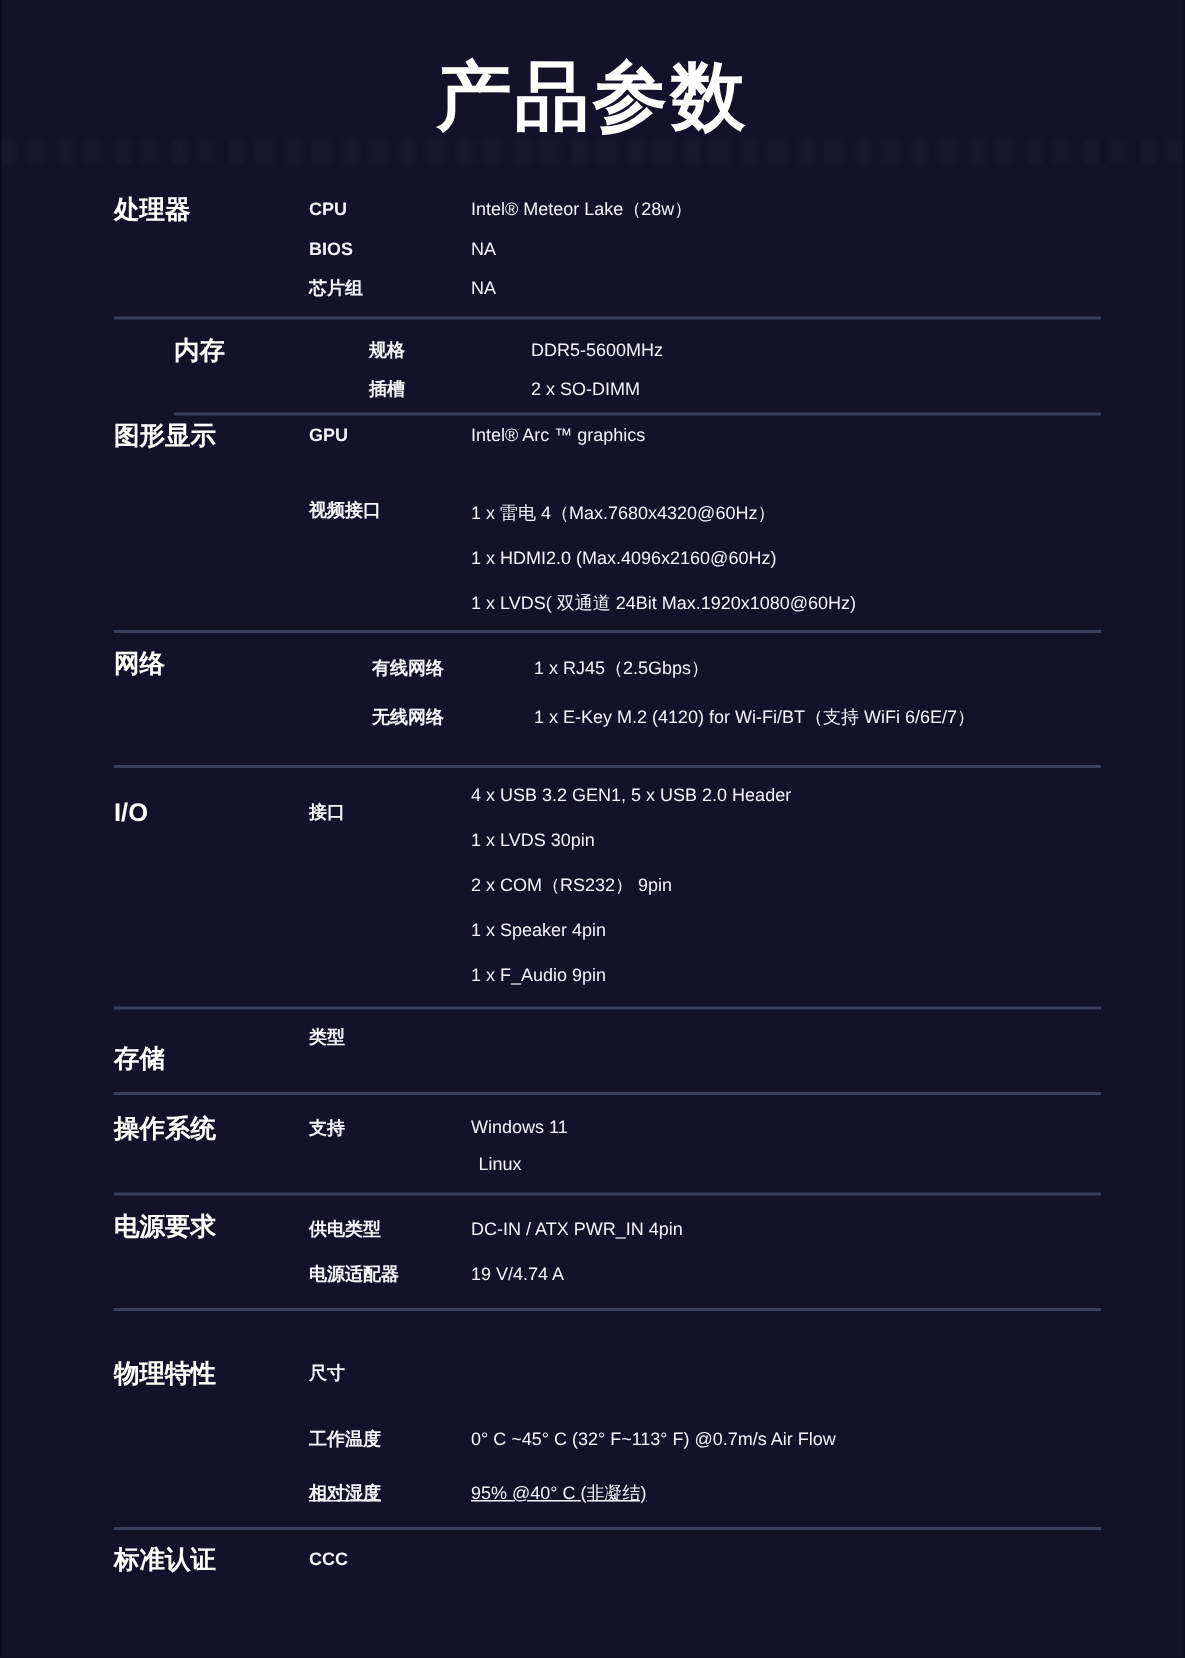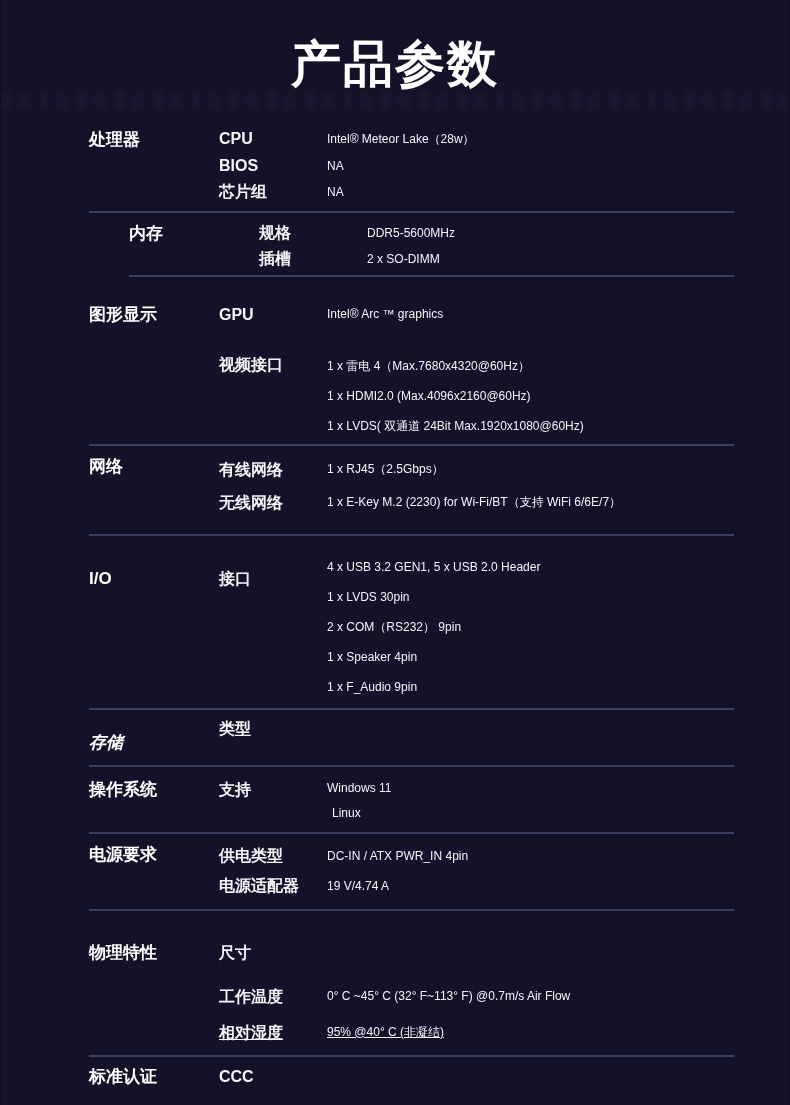--- a/index.html
+++ b/index.html
@@ -34,21 +34,21 @@
     background: repeating-linear-gradient(90deg,
       rgba(190,195,225,0.35) 0 10px, transparent 10px 16px,
       rgba(190,195,225,0.25) 16px 30px, transparent 30px 38px);
     opacity: 0.10;
     filter: blur(2px);
     pointer-events: none;
   }
 
   .spec-table {
     position: absolute;
-    left: 88px;
+    left: 75px;
     right: 55px;
     top: 123px;
   }
 
   .spec-section {
     display: grid;
     grid-template-columns: 130px 1fr;
     border-bottom: 2px solid #3a3f5d;
   }
   .spec-section:last-child { border-bottom: none; }
@@ -58,21 +58,21 @@
     font-weight: 700;
     color: #ffffff;
     line-height: 27px;
   }
 
   .spec-row {
     display: grid;
     grid-template-columns: 108px 1fr;
   }
   .label {
-    font-size: 16px;
+    font-size: 12px;
     font-weight: 600;
     line-height: 27px;
     color: #f4f5f9;
   }
   .value {
     font-size: 12px;
     line-height: 27px;
     color: #f4f5f9;
     white-space: nowrap;
   }
@@ -81,36 +81,36 @@
 
   
   .section-0 { padding-top: 3px; padding-bottom: 5px; }
   .section-0 .value, .section-0 .label { line-height: 26.5px; }
 
   
   .section-1 { padding-top: 7px; padding-bottom: 3px; margin-left: 40px; }
   .section-1 .value, .section-1 .label { line-height: 26px; }
 
   
-  .section-2 { padding-top: 24px; padding-bottom: 3px; }
+  .section-2 { padding-top: 0; padding-bottom: 3px; }
   .section-2 .row-1 { margin-top: 23px; }
   .section-2 .row-1 .value { line-height: 30px; }
 
   
   .section-3 { padding-top: 7px; padding-bottom: 15px; }
-  .section-3 .value, .section-3 .label { line-height: 33px; }
-
-  
-  .section-4 { padding-top: 16px; padding-bottom: 6px; }
+  .section-3 .value, .section-3 .label { line-height: 33px; margin-left: 42px; }
+
+  
+  .section-4 { padding-top: 3px; padding-bottom: 6px; }
   .section-4 .category, .section-4 .label { padding-top: 13px; }
   .section-4 .value { line-height: 30px; }
 
   
   .section-5 { padding-top: 5px; padding-bottom: 9px; }
-  .section-5 .category { padding-top: 14px; font-style: italic; }
+  .section-5 .category { padding-top: 14px; }
   .section-5 .value { line-height: 30px; }
 
   
   .section-6 { padding-top: 9px; padding-bottom: 6px; }
   .section-6 .value { line-height: 25px; }
   .section-6 .value:nth-child(2) { padding-left: 5px; }
 
   
   .section-7 { padding-top: 7px; padding-bottom: 8px; }
   .section-7 .value, .section-7 .label { line-height: 30px; }
@@ -197,21 +197,21 @@
     <div class="rows">
           <div class="spec-row row-0">
     <div class="label">有线网络</div>
     <div class="values">
               <div class="value">1 x RJ45（2.5Gbps）</div>
             </div>
   </div>
           <div class="spec-row row-1">
     <div class="label">无线网络</div>
     <div class="values">
-              <div class="value">1 x E-Key M.2 (2230) for Wi-Fi/BT（支持 WiFi 6/6E/7）</div>
+              <div class="value">1 x E-Key M.2 (4120) for Wi-Fi/BT（支持 WiFi 6/6E/7）</div>
             </div>
   </div>
         </div>
   </section>
       <section class="spec-section section-4">
     <div class="category">I/O</div>
     <div class="rows">
           <div class="spec-row row-0">
     <div class="label">接口</div>
     <div class="values">

